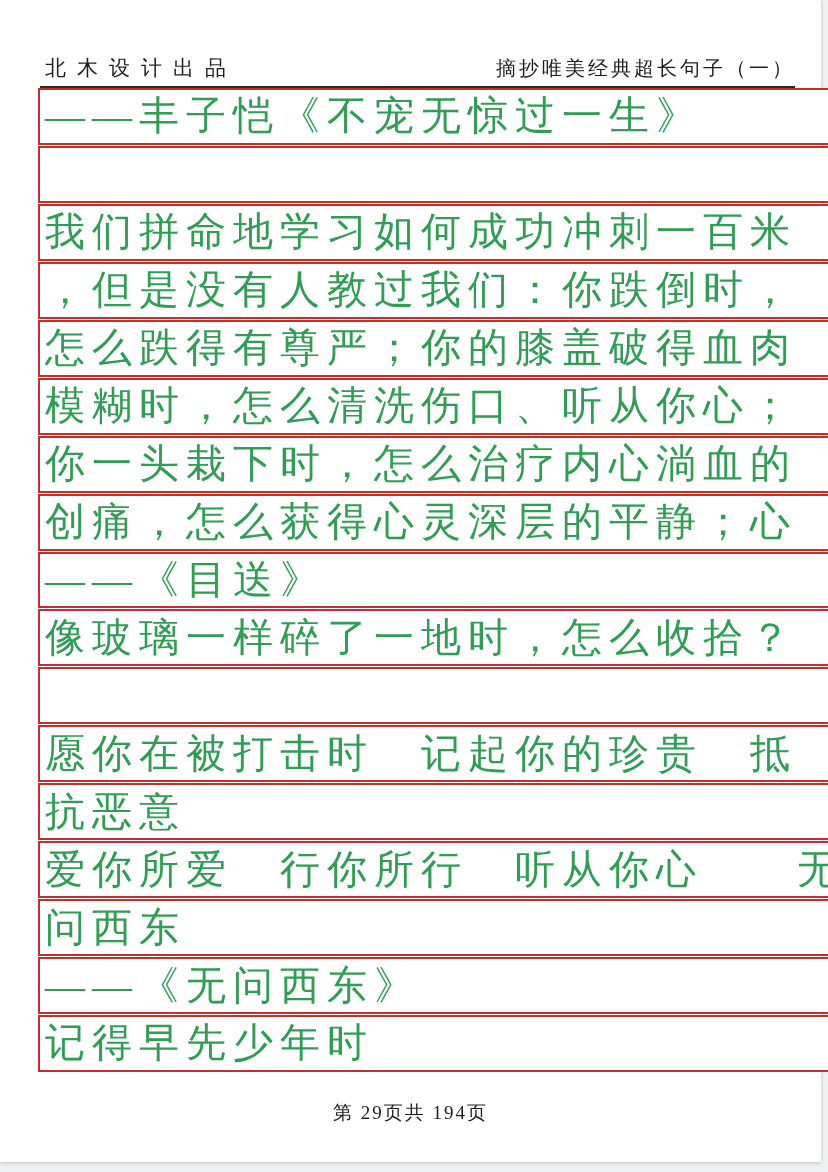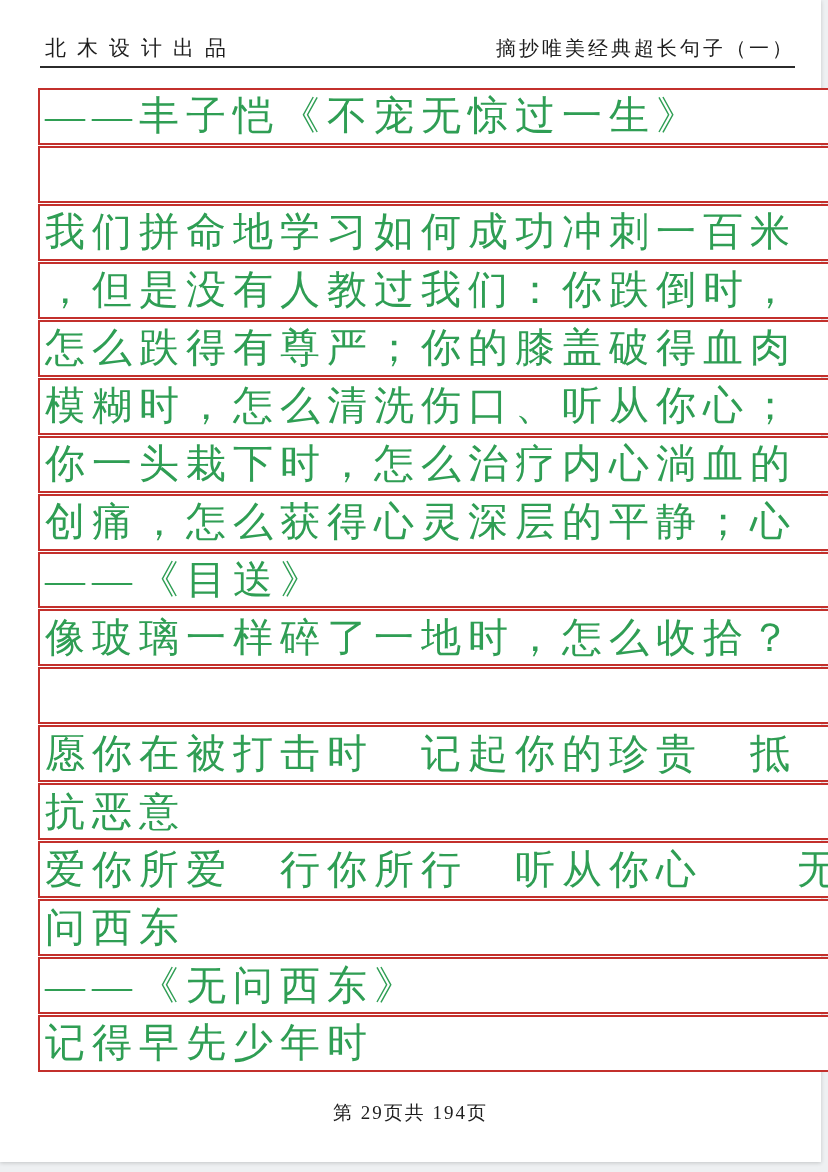--- a/index.html
+++ b/index.html
@@ -22,21 +22,21 @@
     left:0; top:0;
     width:821px;
     height:1162px;
     background:var(--page-bg);
     box-shadow:0 1px 4px rgba(0,0,0,.18);
   }
   .header{
     position:absolute;
     left:40px;
     right:26px;
-    top:36px;
+    top:56px;
     height:32px;
     border-bottom:2px solid #2b2b2b;
     display:flex;
     justify-content:space-between;
     align-items:flex-start;
     color:var(--ink);
   }
   .header-left{
     font-size:21px;
     letter-spacing:11px;

